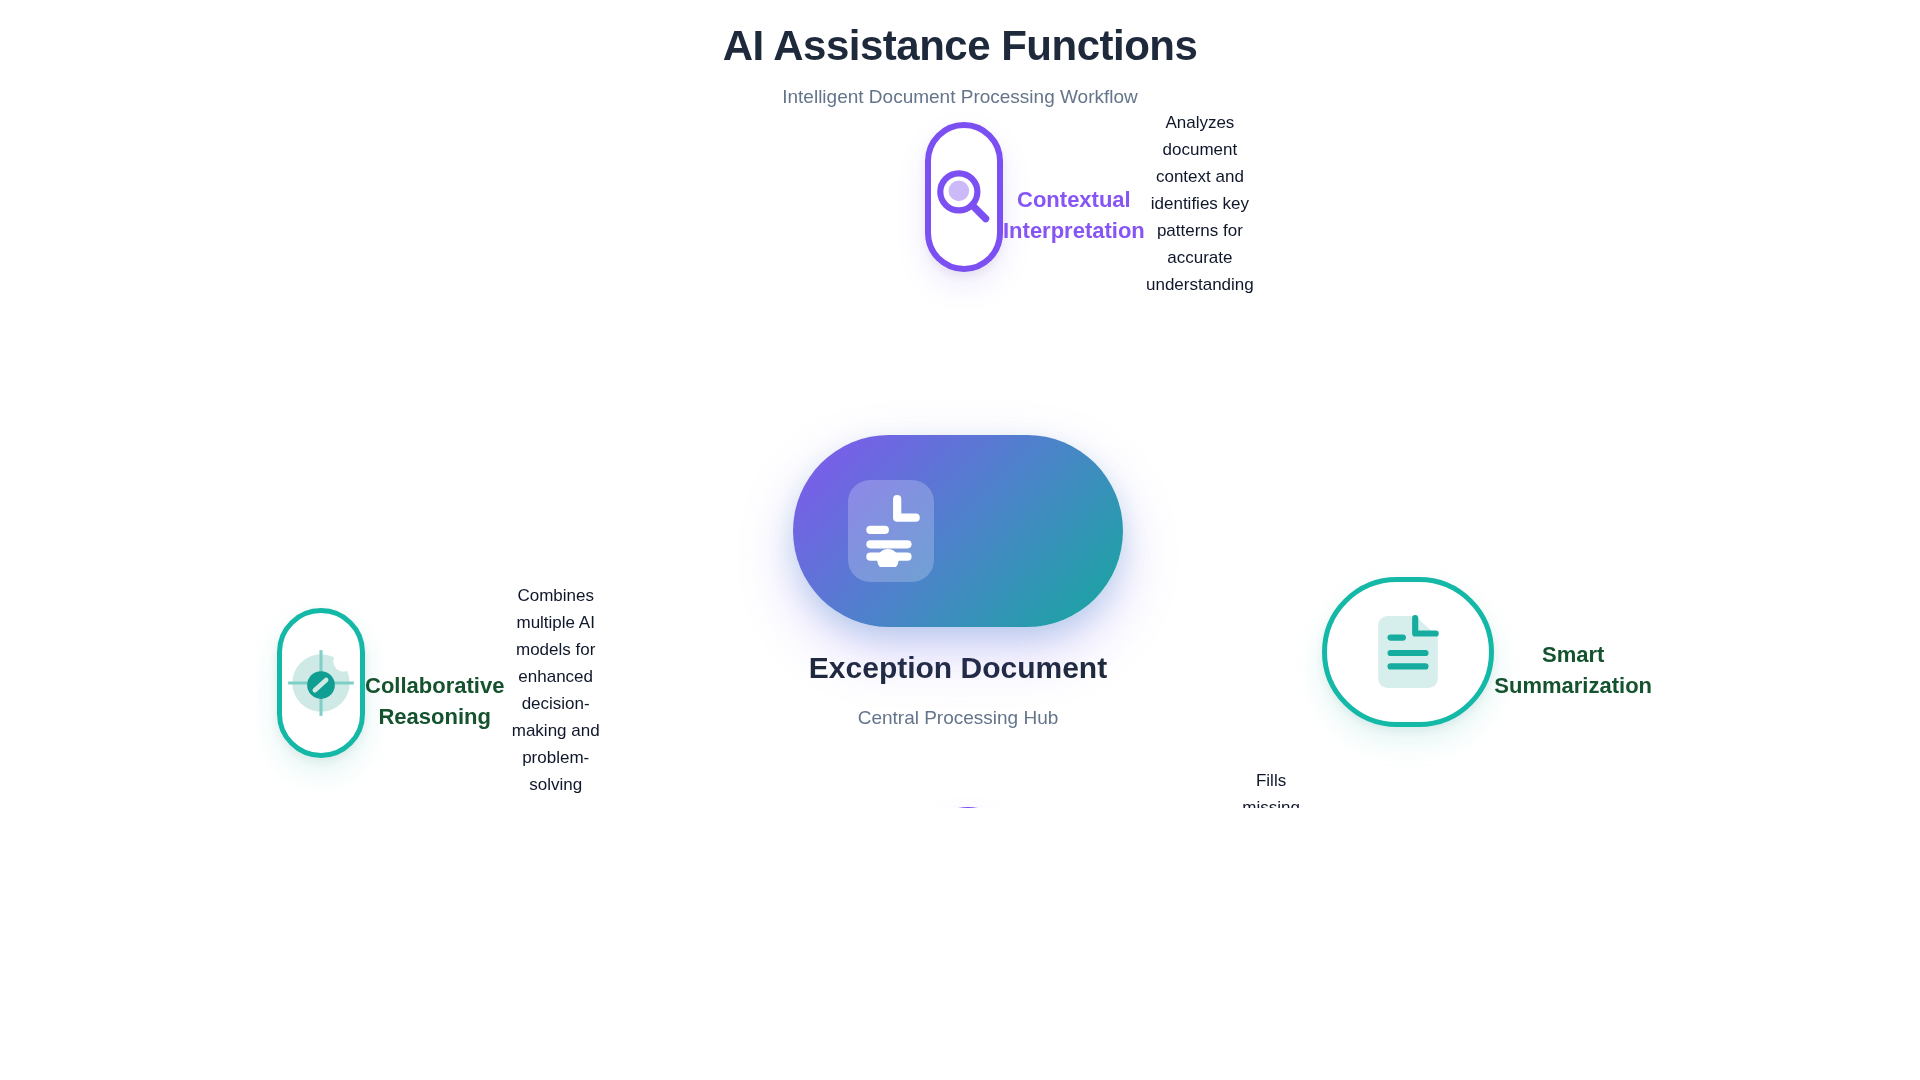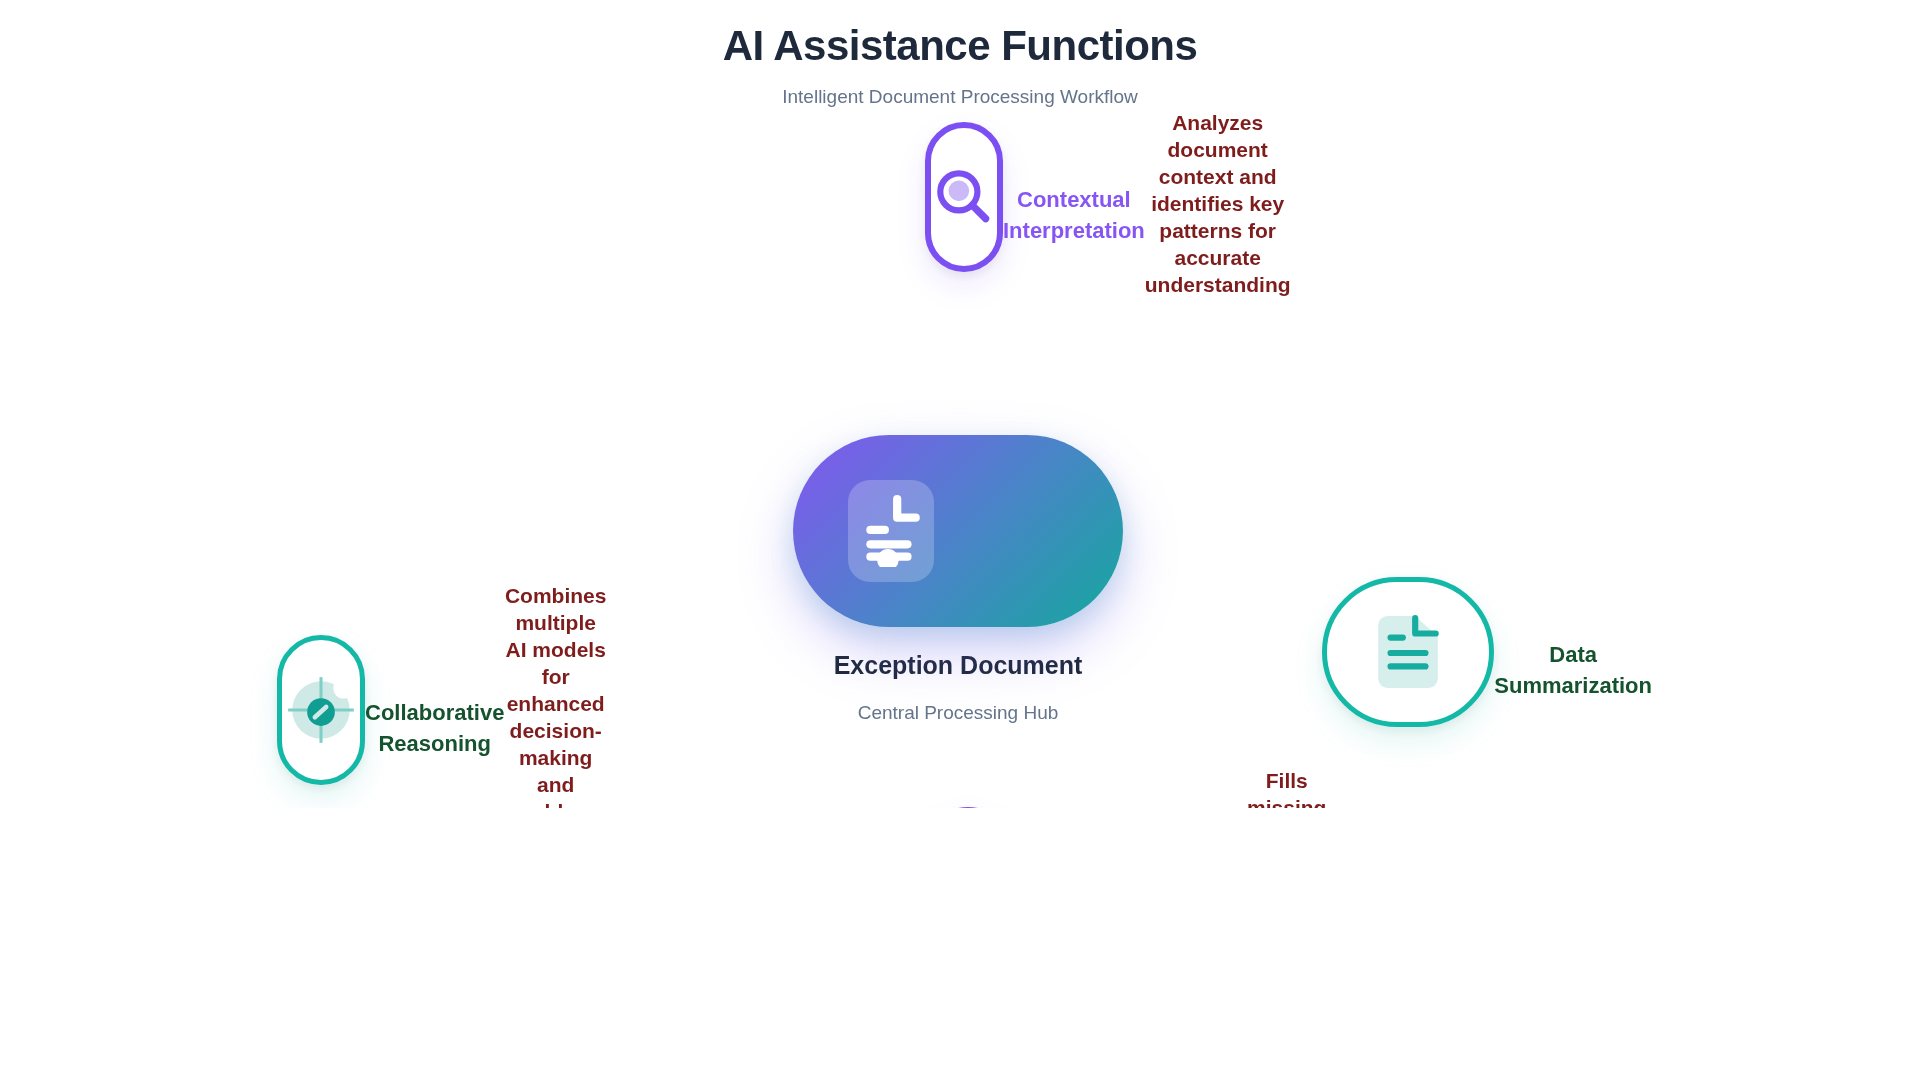--- a/index.html
+++ b/index.html
@@ -23,38 +23,38 @@
   .pill {
     width:256px; height:150px; border-radius:80px; background:#ffffff;
     display:flex; align-items:center; justify-content:center; box-sizing:border-box;
   }
   .pill-purple { border:6px solid #7b4ff2; box-shadow:0 14px 30px rgba(123,79,242,0.12), 0 4px 10px rgba(15,23,42,0.06); }
   .pill-teal   { border:5px solid #14b8a6; box-shadow:0 14px 30px rgba(20,184,166,0.12), 0 4px 10px rgba(15,23,42,0.06); }
 
   .label { margin:36px 0 0; font-size:22px; font-weight:700; line-height:31px; }
   .label-purple { color:#8655f4; }
   .label-teal   { color:#14532d; }
-  .desc { margin:14px 0 0; font-size:21px; line-height:27px; color:#7f1d1d; font-weight:700; }
+  .desc { margin:14px 0 0; font-size:17px; line-height:27px; color:#0f172a; font-weight:400; }
 
   .mw200 { max-width:200px; } .mw210 { max-width:210px; } .mw215 { max-width:215px; }
   .mw225 { max-width:225px; } .mw230 { max-width:230px; } .mw270 { max-width:270px; }
 
   
   .hub { position:absolute; left:793px; top:435px; width:330px; display:flex; flex-direction:column; align-items:center; text-align:center; }
   .hub-pill {
     position:relative; width:330px; height:192px; border-radius:96px;
     background:linear-gradient(135deg, #8356f0 0%, #4b84c9 52%, #14a89d 100%);
     box-shadow:0 24px 55px rgba(109,91,240,0.28), 0 10px 25px rgba(20,168,157,0.18);
   }
   .hub-icon-box {
     position:absolute; left:55px; top:45px; width:86px; height:102px; border-radius:22px;
     background:rgba(255,255,255,0.22);
     display:flex; align-items:center; justify-content:center;
   }
-  .hub-title { margin:24px 0 0; font-size:25px; font-weight:700; color:#1e293b; }
+  .hub-title { margin:24px 0 0; font-size:30px; font-weight:700; color:#1e293b; }
   .hub-sub { margin:22px 0 0; font-size:19px; color:#64748b; }
 
   svg { display:block; }
 </style>
 </head>
 <body>
 
 <div class="canvas">
 
   <div class="header">
@@ -109,21 +109,21 @@
     <div class="pill pill-teal">
       <svg width="64" height="76" viewBox="0 0 62 74">
         <rect x="2" y="2" width="58" height="70" rx="9" fill="#d6efec"></rect>
         <polygon points="38,2 60,2 60,22" fill="#ffffff"></polygon>
         <path d="M38 4 V19 H58" stroke="#16ada0" stroke-width="6" fill="none" stroke-linecap="round" stroke-linejoin="round"></path>
         <line x1="14" y1="23" x2="26" y2="23" stroke="#16ada0" stroke-width="6" stroke-linecap="round"></line>
         <line x1="14" y1="38" x2="48" y2="38" stroke="#16ada0" stroke-width="6" stroke-linecap="round"></line>
         <line x1="14" y1="51" x2="48" y2="51" stroke="#16ada0" stroke-width="6" stroke-linecap="round"></line>
       </svg>
     </div>
-    <h3 class="label label-teal mw270">Data Summarization</h3>
+    <h3 class="label label-teal mw270">Smart Summarization</h3>
   </section>
 
   <section class="node node-bottom">
     <div class="pill pill-purple">
       <svg width="76" height="82" viewBox="0 0 76 82">
         <polygon points="38,4 68,21 38,38 8,21" fill="#ddd3fb"></polygon>
         <path d="M8 40 L38 57 L68 40" stroke="#7b4ff2" stroke-width="6.5" fill="none" stroke-linecap="round" stroke-linejoin="round"></path>
         <path d="M8 57 L38 74 L68 57" stroke="#7b4ff2" stroke-width="6.5" fill="none" stroke-linecap="round" stroke-linejoin="round"></path>
         <circle cx="38" cy="42" r="6.5" fill="#7b4ff2"></circle>
       </svg>

